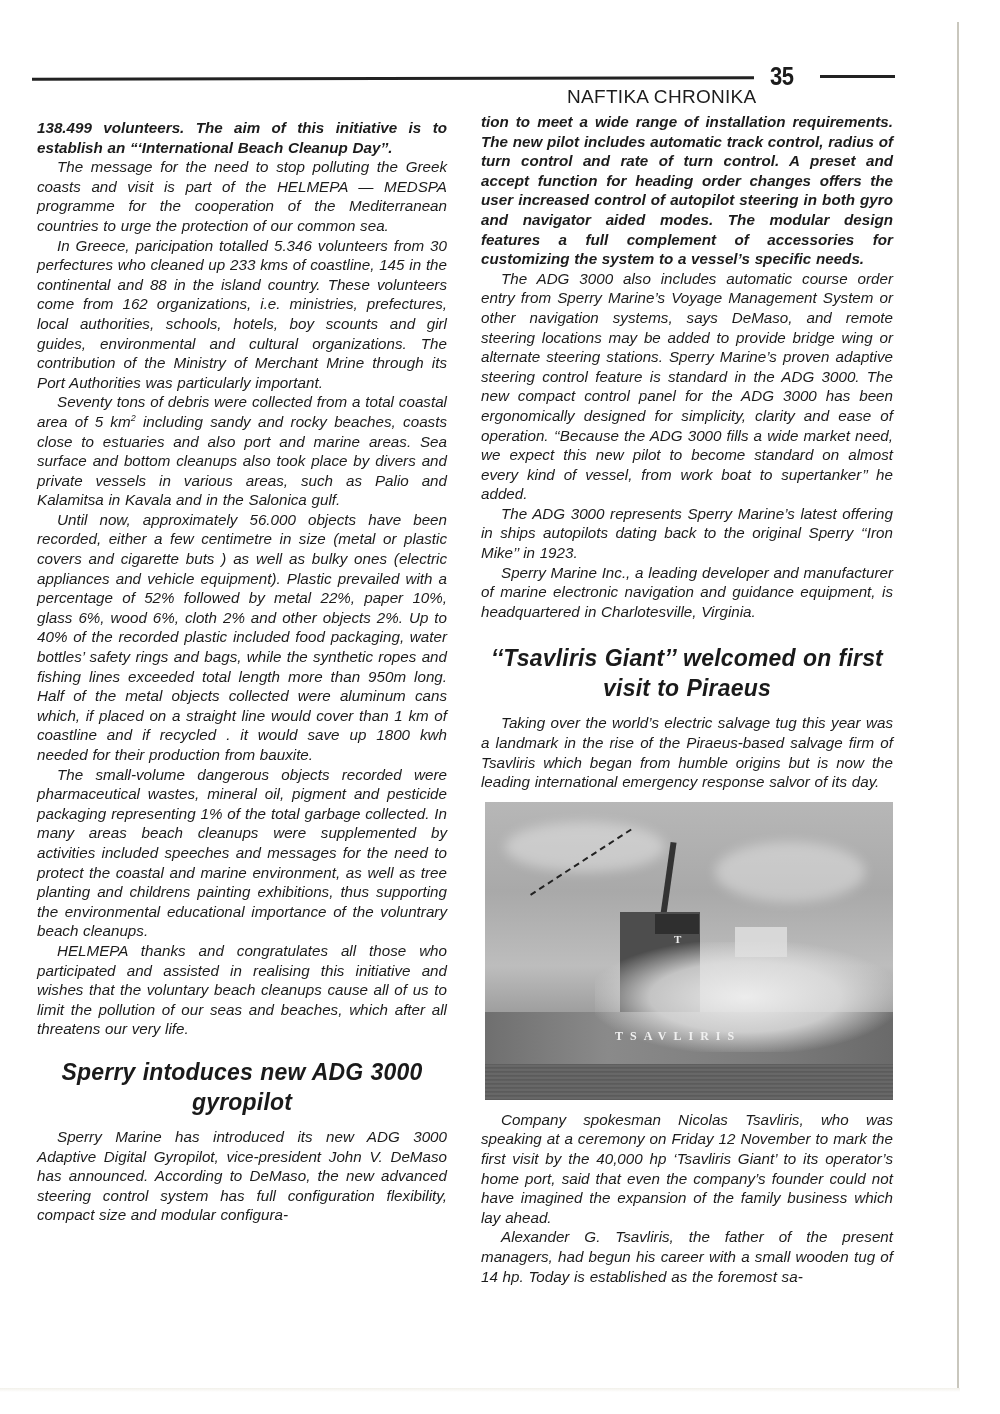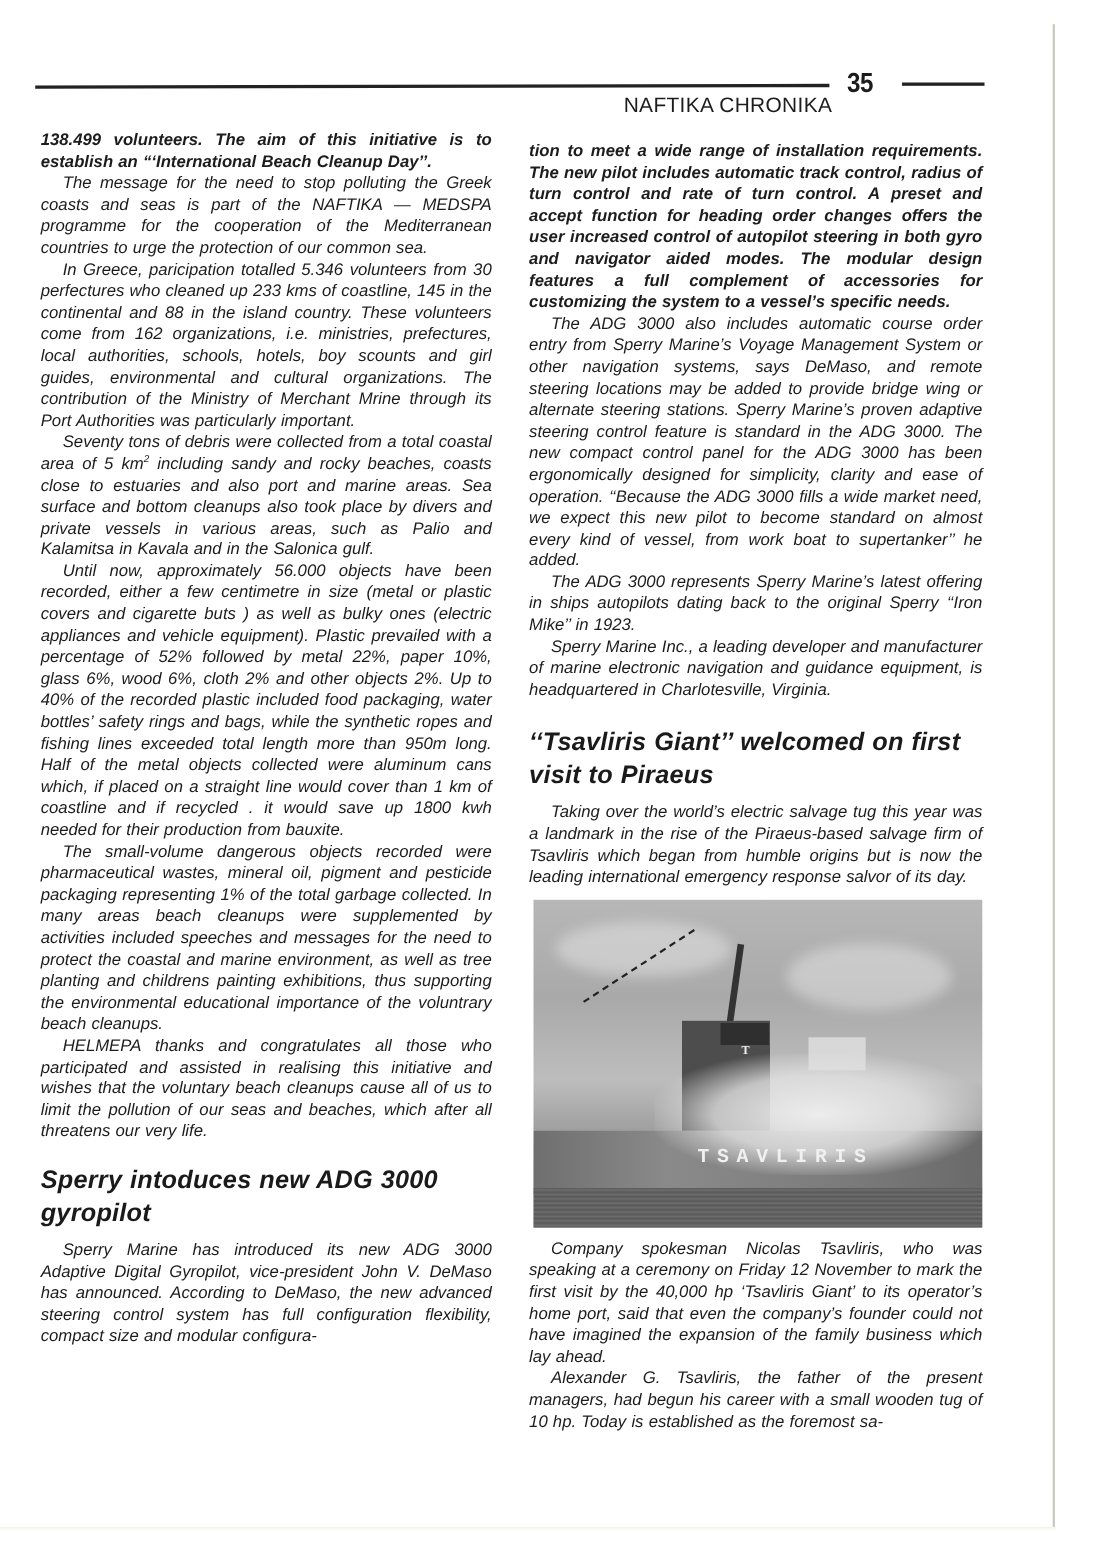--- a/index.html
+++ b/index.html
@@ -36,26 +36,26 @@
     position: absolute; left: 567px; top: 86px;
     font-size: 19px; letter-spacing: 0.3px;
     font-family: "Liberation Sans", sans-serif;
   }
   .column {
     position: absolute; top: 118px;
     font-style: italic; font-size: 15.2px; line-height: 19.6px;
     text-align: justify; word-spacing: 0.5px;
   }
   .col-left { left: 37px; width: 410px; }
-  .col-right { left: 481px; width: 412px; top: 128px; }
+  .col-right { left: 481px; width: 412px; top: 112px; }
   .column p { margin: 0; text-indent: 20px; }
   .column p.cont { text-indent: 0; font-weight: bold; }
   .headline {
     font-style: italic; font-weight: bold; font-size: 23px; line-height: 30px;
-    margin: 18px 0 10px 0; text-align: left; text-indent: 0; letter-spacing: 0.2px;
+    margin: 18px 0 10px 0; text-align: center; text-indent: 0; letter-spacing: 0.2px;
     color: #1a1a1a;
   }
   .photo {
     width: 408px; height: 298px; margin: 10px 0 10px 4px; position: relative;
     overflow: hidden;
     background: linear-gradient(180deg, #b7b7b7 0%, #a9a9a9 30%, #bdbdbd 55%, #8c8c8c 80%, #6c6c6c 100%);
   }
   .photo .sky-cloud {
     position: absolute; border-radius: 50%; background: rgba(255,255,255,0.35); filter: blur(6px);
   }
@@ -83,23 +83,22 @@
   .photo .spray {
     position: absolute; left: 110px; top: 140px; width: 300px; height: 110px;
     background: radial-gradient(ellipse at center, rgba(240,240,240,0.95) 0%, rgba(225,225,225,0.8) 45%, rgba(200,200,200,0) 75%);
   }
   .photo .flags {
     position: absolute; left: 45px; top: 92px; width: 120px; height: 2px;
     border-top: 2px dashed #222; transform: rotate(-33deg); transform-origin: left top;
   }
   .photo .hull-name {
     position: absolute; left: 130px; top: 225px;
-    color: #f0f0f0; font-style: normal; font-weight: bold; font-size: 18px; letter-spacing: 7px;
-    font-family: Liberation Mono, monospace;
-    margin-left: 19px;
+    color: #f0f0f0; font-style: normal; font-weight: bold; font-size: 12px; letter-spacing: 7px;
+    font-family: Liberation Serif, serif;
   }
   .photo .funnel-mark {
     position: absolute; left: 189px; top: 128px; color: #eee; font-style: normal; font-weight: bold; font-size: 11px;
     font-family: "Liberation Serif", serif;
   }
   sup { font-size: 9px; line-height: 0; }
 </style>
 </head>
 <body>
 
@@ -108,21 +107,21 @@
 
 <div>
   <div class="header-rule-left"></div>
   <div class="page-number">35</div>
   <div class="header-rule-right"></div>
   <div class="running-title">NAFTIKA CHRONIKA</div>
 </div>
 
 <div class="column col-left">
   <p class="cont">138.499 volunteers. The aim of this initiative is to establish an “‘International Beach Cleanup Day’’.</p>
-  <p>The message for the need to stop polluting the Greek coasts and seas is part of the NAFTIKA — MEDSPA programme for the cooperation of the Mediterranean countries to urge the protection of our common sea.</p>
+  <p>The message for the need to stop polluting the Greek coasts and visit is part of the HELMEPA — MEDSPA programme for the cooperation of the Mediterranean countries to urge the protection of our common sea.</p>
   <p>In Greece, paricipation totalled 5.346 volunteers from 30 perfectures who cleaned up 233 kms of coastline, 145 in the continental and 88 in the island country. These volunteers come from 162 organizations, i.e. ministries, prefectures, local authorities, schools, hotels, boy scounts and girl guides, environmental and cultural organizations. The contribution of the Ministry of Merchant Mrine through its Port Authorities was particularly important.</p>
   <p><span>Seventy tons of debris were collected from a total coastal area of 5 km</span><sup>2</sup><span> including sandy and rocky beaches, coasts close to estuaries and also port and marine areas. Sea surface and bottom cleanups also took place by divers and private vessels in various areas, such as Palio and Kalamitsa in Kavala and in the Salonica gulf.</span></p>
   <p>Until now, approximately 56.000 objects have been recorded, either a few centimetre in size (metal or plastic covers and cigarette buts ) as well as bulky ones (electric appliances and vehicle equipment). Plastic prevailed with a percentage of 52% followed by metal 22%, paper 10%, glass 6%, wood 6%, cloth 2% and other objects 2%. Up to 40% of the recorded plastic included food packaging, water bottles’ safety rings and bags, while the synthetic ropes and fishing lines exceeded total length more than 950m long. Half of the metal objects collected were aluminum cans which, if placed on a straight line would cover than 1 km of coastline and if recycled . it would save up 1800 kwh needed for their production from bauxite.</p>
   <p>The small-volume dangerous objects recorded were pharmaceutical wastes, mineral oil, pigment and pesticide packaging representing 1% of the total garbage collected. In many areas beach cleanups were supplemented by activities included speeches and messages for the need to protect the coastal and marine environment, as well as tree planting and childrens painting exhibitions, thus supporting the environmental educational importance of the voluntrary beach cleanups.</p>
   <p>HELMEPA thanks and congratulates all those who participated and assisted in realising this initiative and wishes that the voluntary beach cleanups cause all of us to limit the pollution of our seas and beaches, which after all threatens our very life.</p>
 
   <h2 class="headline">Sperry intoduces new ADG 3000 gyropilot</h2>
   <p>Sperry Marine has introduced its new ADG 3000 Adaptive Digital Gyropilot, vice-president John V. DeMaso has announced. According to DeMaso, the new advanced steering control system has full configuration flexibility, compact size and modular configura-</p>
 </div>
 
@@ -144,14 +143,14 @@
     <div class="bridge"></div>
     <div class="funnel-mark">T</div>
     <div class="aft-house"></div>
     <div class="hull"></div>
     <div class="spray"></div>
     <div class="hull-name">TSAVLIRIS</div>
     <div class="sea"></div>
   </div>
 
   <p>Company spokesman Nicolas Tsavliris, who was speaking at a ceremony on Friday 12 November to mark the first visit by the 40,000 hp ‘Tsavliris Giant’ to its operator’s home port, said that even the company’s founder could not have imagined the expansion of the family business which lay ahead.</p>
-  <p>Alexander G. Tsavliris, the father of the present managers, had begun his career with a small wooden tug of 10 hp. Today is established as the foremost sa-</p>
+  <p>Alexander G. Tsavliris, the father of the present managers, had begun his career with a small wooden tug of 14 hp. Today is established as the foremost sa-</p>
 </div>
 
 </body></html>

